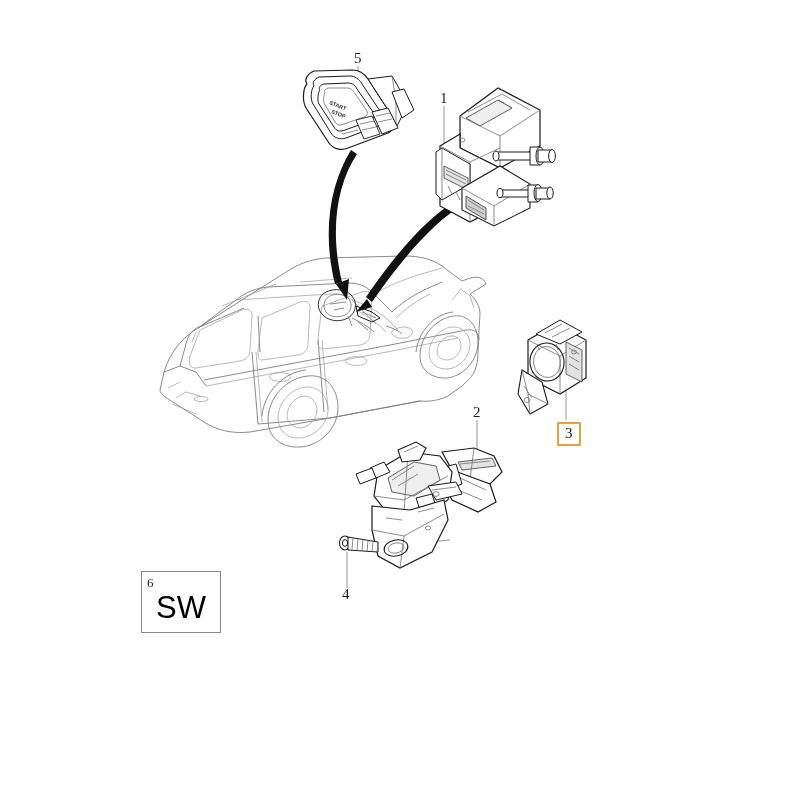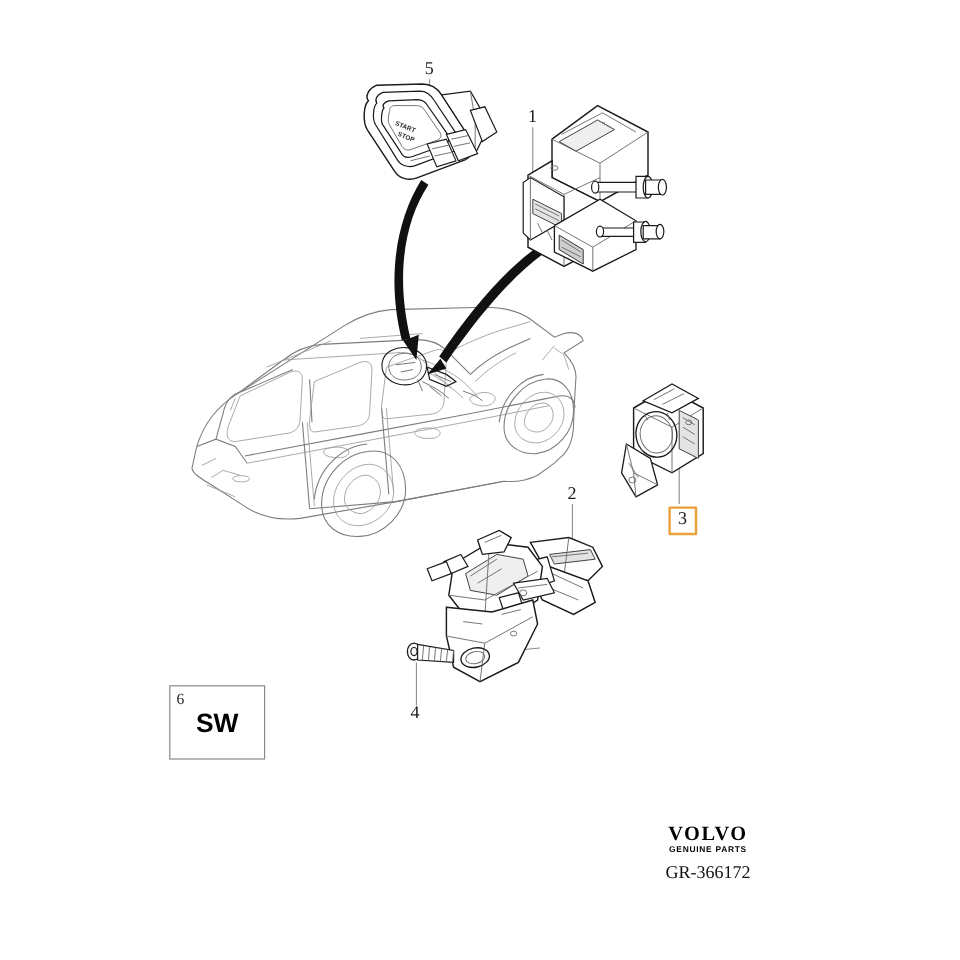--- a/index.html
+++ b/index.html
@@ -66,22 +66,22 @@
     font-size: 13px;
     color: #1a1a1a;
   }
   #sw-box .sw-text {
     position: absolute;
     left: 0;
     right: 0;
     top: 18px;
     text-align: center;
     font-family: "Liberation Sans", sans-serif;
-    font-size: 22px;
-    font-weight: bold;
+    font-size: 31px;
+    font-weight: normal;
     color: #000000;
     letter-spacing: 0px;
   }
 
   
   #brand {
     position: absolute;
     left: 520px;
     top: 686px;
     width: 140px;
@@ -441,19 +441,14 @@
 
   <div class="callout" style="left:473px; top:405px;">2</div>
 
   <div class="callout" style="left:342px; top:587px;">4</div>
 
   <div id="sw-box">
     <span class="sw-index">6</span>
     <span class="sw-text">SW</span>
   </div>
 
-  <div id="brand">
-    <div class="wordmark">VOLVO</div>
-    <div class="tagline">GENUINE PARTS</div>
-    <div class="docnum">GR-366172</div>
-  </div>
 
 </div>
 
 </body></html>

